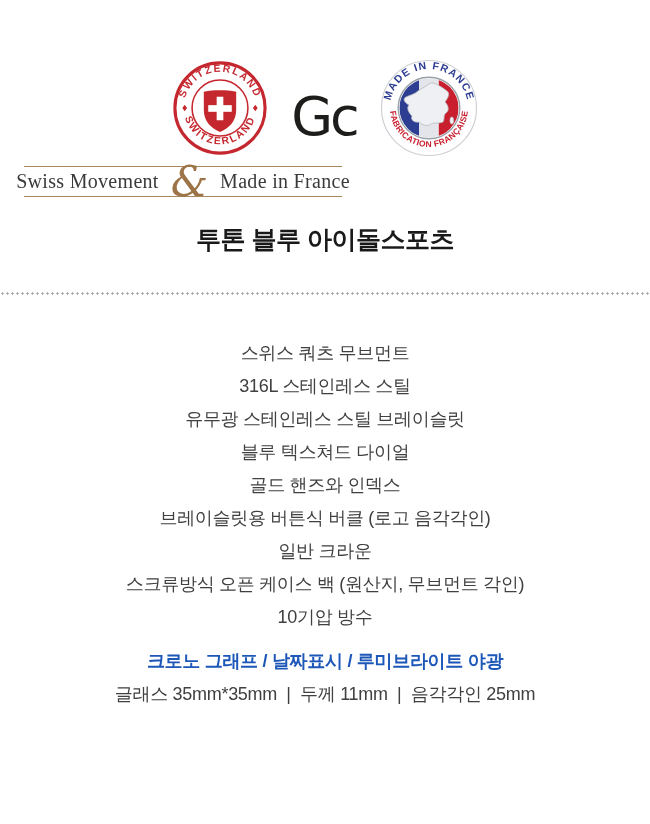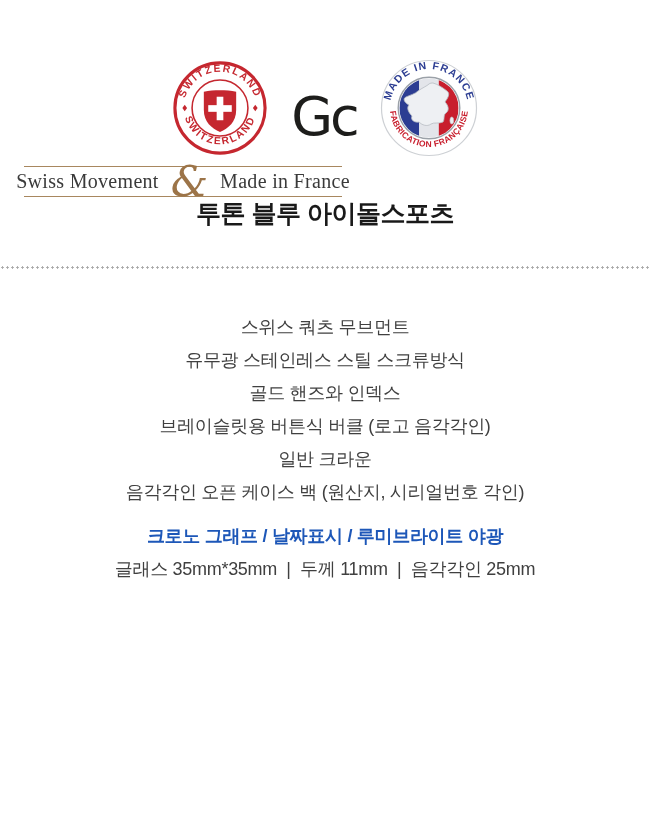--- a/index.html
+++ b/index.html
@@ -39,21 +39,21 @@
     font-size: 20px; color: #3a3a3a; letter-spacing: 0.3px;
     white-space: nowrap;
   }
   .banner-amp {
     font-family: "DejaVu Serif", serif; font-style: italic;
     font-size: 42px; color: #9c7448; line-height: 26px;
   }
 
   
   .title {
-    text-align: center;
+    margin-top: 26px; text-align: center;
     font-size: 25px; font-weight: 700; color: #191919;
     letter-spacing: -0.5px;
   }
 
   
   .dotted-divider {
     margin-top: 36px; width: 100%; height: 3px;
     background-image: radial-gradient(circle, #a6a6a6 0.95px, transparent 1.25px);
     background-size: 5px 3px; background-repeat: repeat-x;
     background-position: 0 50%;
@@ -128,22 +128,25 @@
     <span class="banner-amp" style="color: rgb(156, 116, 72);">&amp;</span>
     <span class="banner-text">Made in France</span>
   </div>
 
   <div class="title">투톤 블루 아이돌스포츠</div>
 
   <div class="dotted-divider"></div>
 
   <div class="spec-list">
       <div class="spec-line">스위스 쿼츠 무브먼트</div>
-      <div class="spec-line">유무광 스테인레스 스틸 스크류방식</div>
+      <div class="spec-line">316L 스테인레스 스틸</div>
+      <div class="spec-line">유무광 스테인레스 스틸 브레이슬릿</div>
+      <div class="spec-line">블루 텍스쳐드 다이얼</div>
       <div class="spec-line">골드 핸즈와 인덱스</div>
       <div class="spec-line">브레이슬릿용 버튼식 버클 (로고 음각각인)</div>
       <div class="spec-line">일반 크라운</div>
-      <div class="spec-line">음각각인 오픈 케이스 백 (원산지, 시리얼번호 각인)</div>
+      <div class="spec-line">스크류방식 오픈 케이스 백 (원산지, 무브먼트 각인)</div>
+      <div class="spec-line">10기압 방수</div>
       <div class="spec-line highlight" style="color: rgb(29, 87, 184);">크로노 그래프 / 날짜표시 / 루미브라이트 야광</div>
       <div class="spec-line">글래스 35mm*35mm  |  두께 11mm  |  음각각인 25mm</div>
     </div>
 
 </div>
 
 </body></html>

